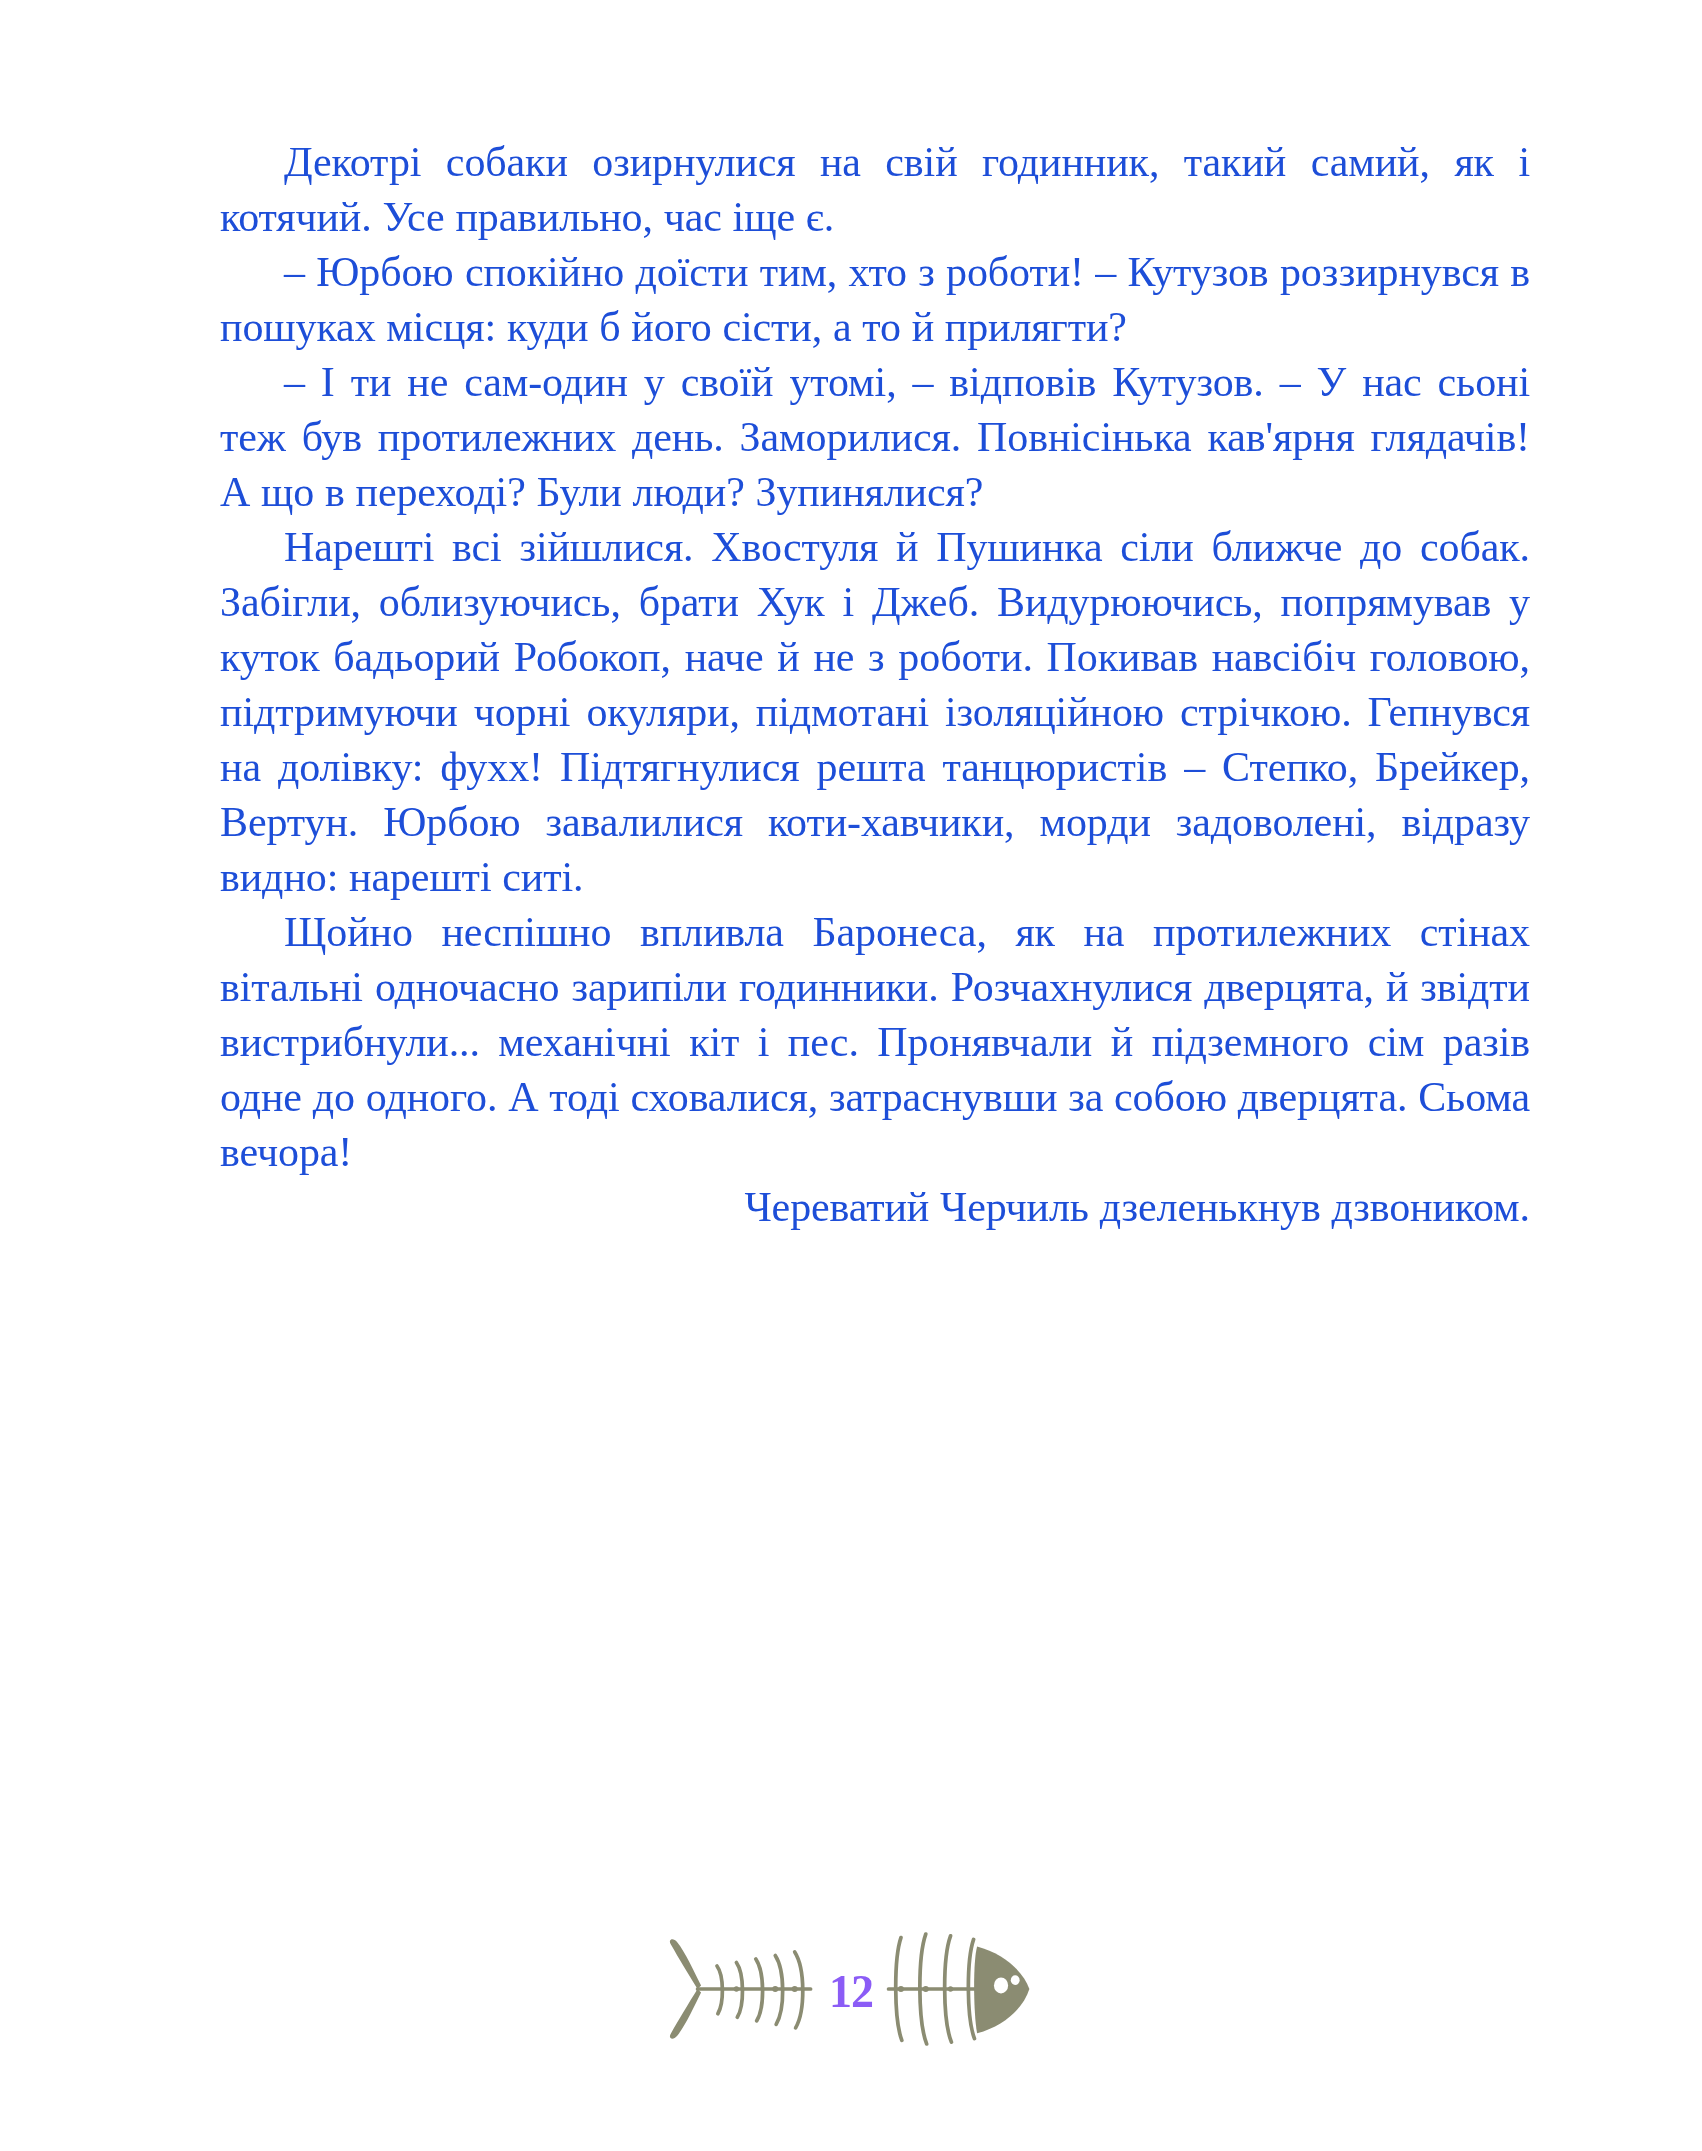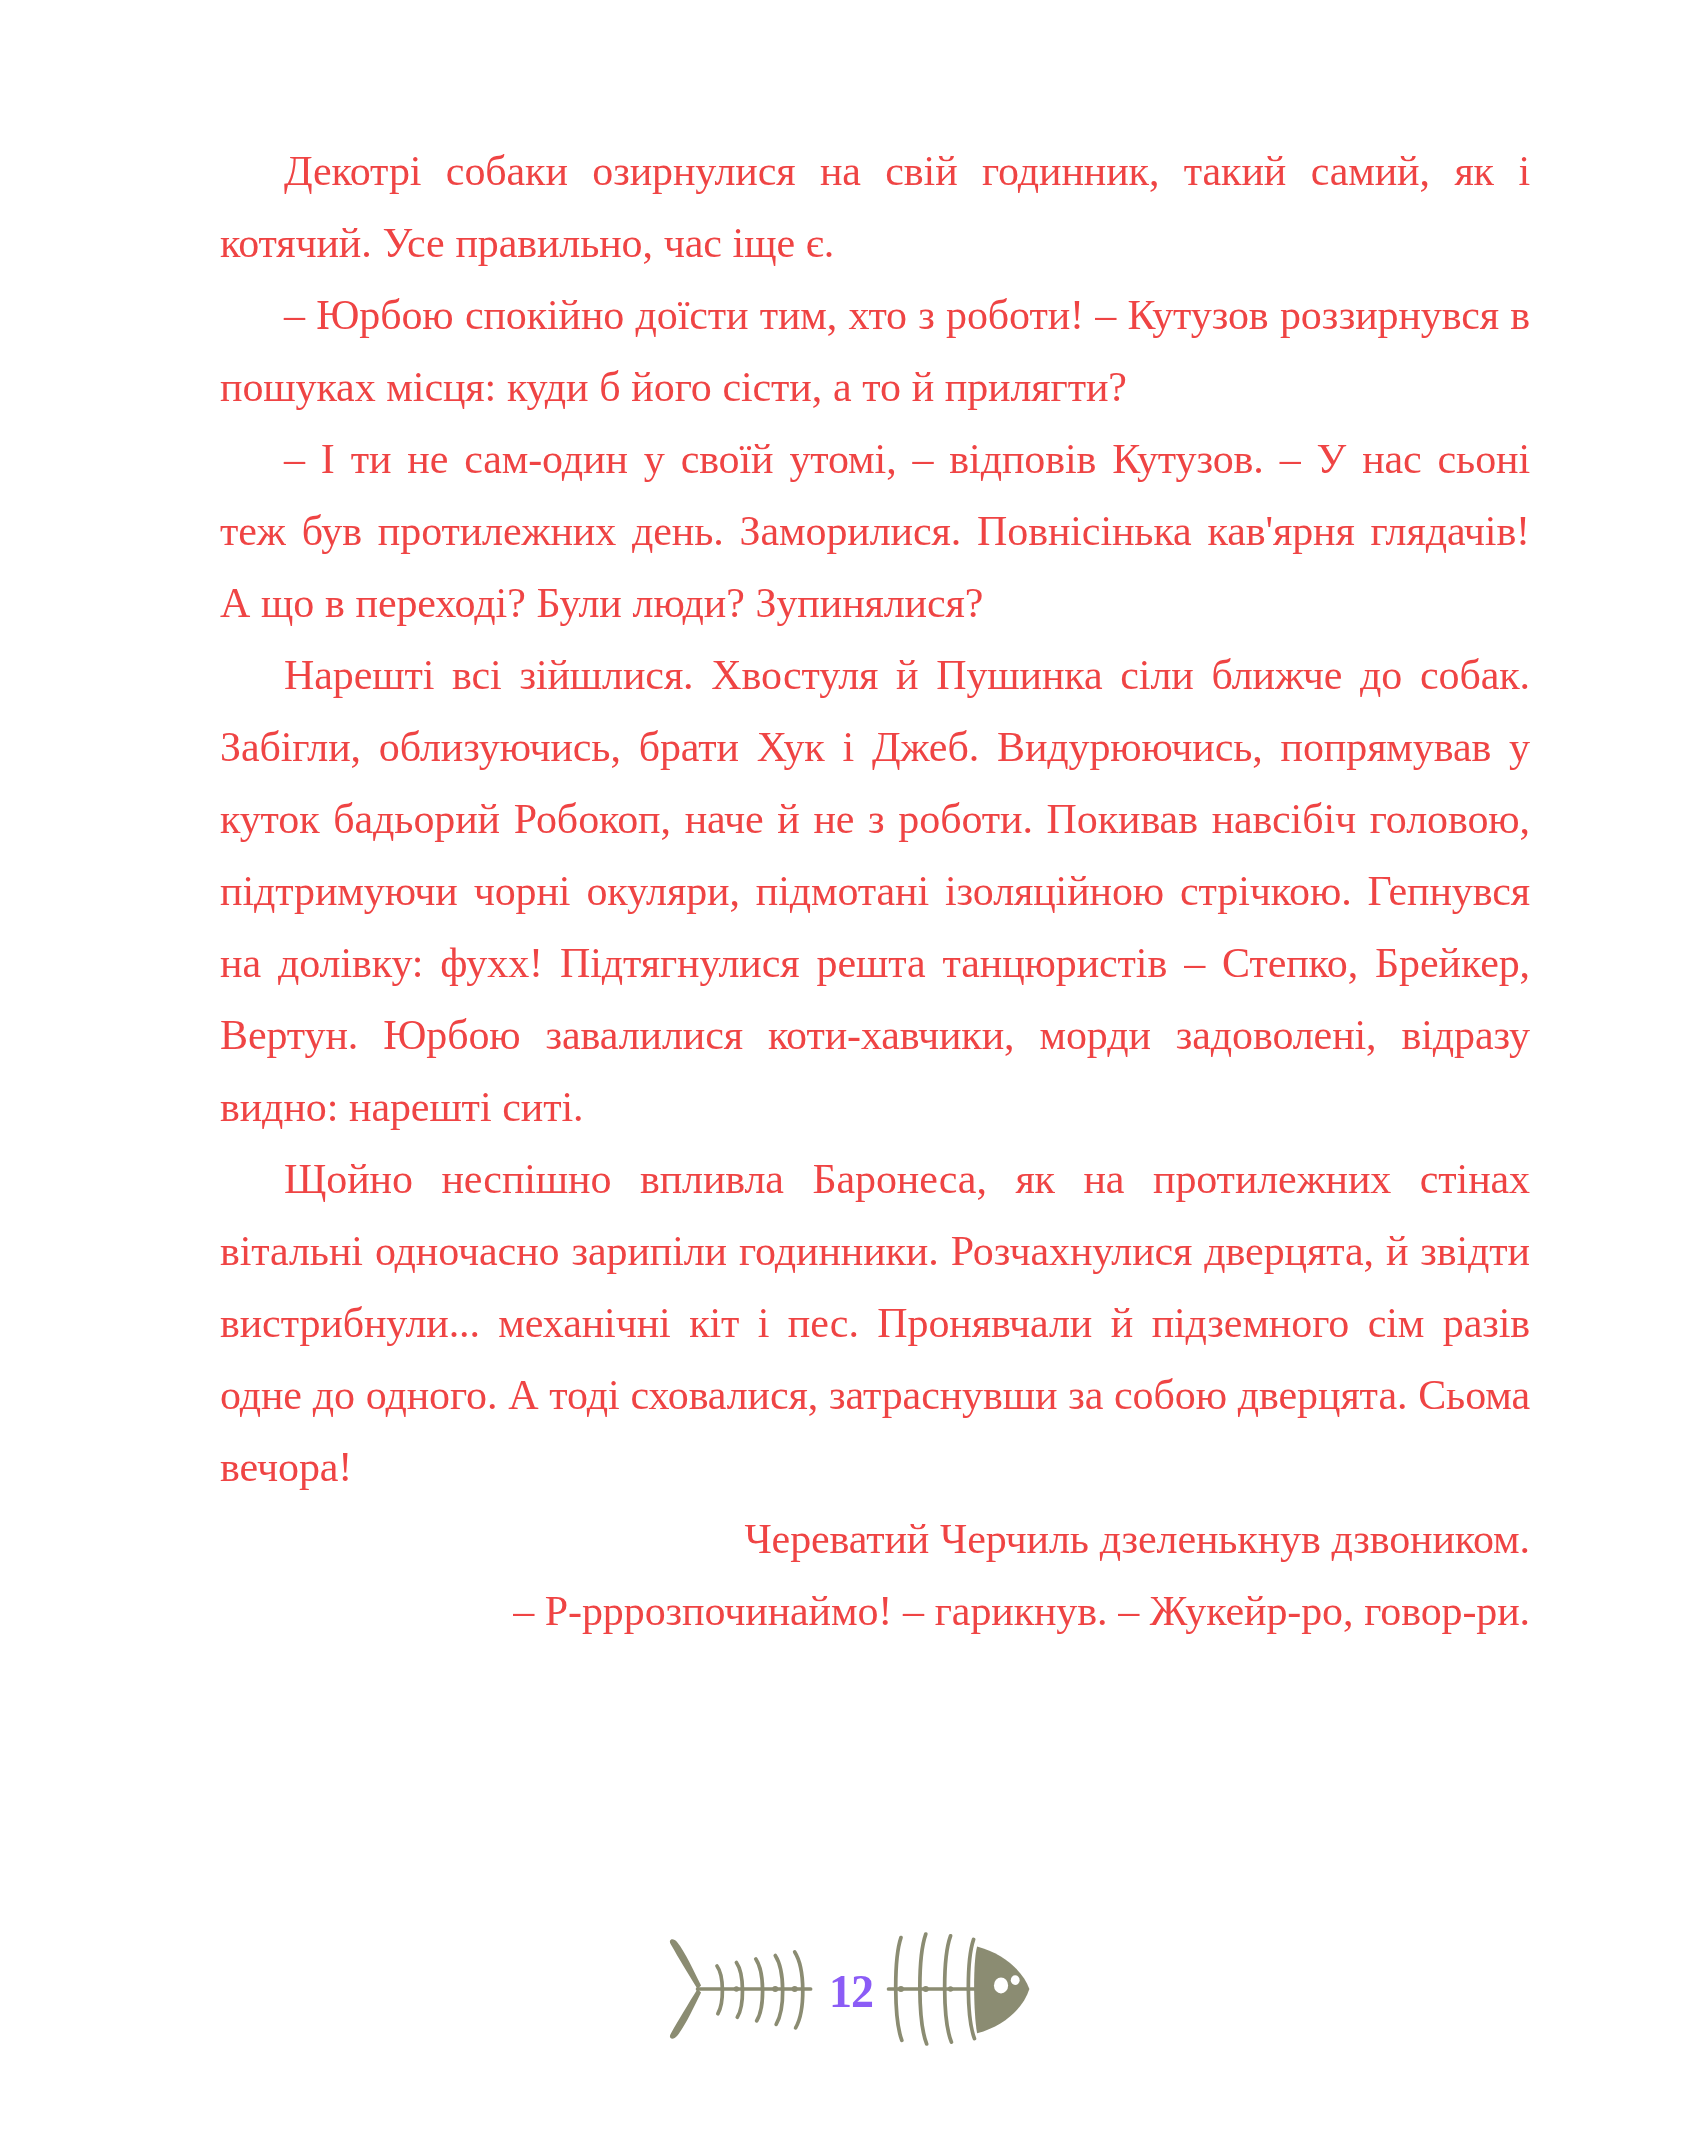--- a/index.html
+++ b/index.html
@@ -21,22 +21,22 @@
     top: 135px;
     width: 1310px;
   }
   .para {
     margin: 0;
     text-indent: 64px;
     text-align: justify;
     text-justify: inter-word;
     font-family: "Liberation Serif", "DejaVu Serif", serif;
     font-size: 42px;
-    line-height: 72px;
-    color: #ef4444;
+    line-height: 55px;
+    color: #1d4ed8;
     letter-spacing: -0.1px;
     word-spacing: 0.4px;
     -webkit-font-smoothing: antialiased;
   }
   .para:last-child { text-align: left; }
   .para.nojust { text-align: right; }
 
   
   .folio {
     position: absolute;
@@ -66,21 +66,20 @@
 
 <div class="page">
 
   <div class="text-column">
     <p class="para">Декотрі собаки озирнулися на свій годинник, такий самий, як і котячий. Усе правильно, час іще є.</p>
     <p class="para">– Юрбою спокійно доїсти тим, хто з роботи! – Кутузов роззирнувся в пошуках місця: куди б його сісти, а то й прилягти?</p>
     <p class="para">– І ти не сам-один у своїй утомі, – відповів Кутузов. – У нас сьоні теж був протилежних день. Заморилися. Повнісінька кав'ярня глядачів! А що в переході? Були люди? Зупинялися?</p>
     <p class="para">Нарешті всі зійшлися. Хвостуля й Пушинка сіли ближче до собак. Забігли, облизуючись, брати Хук і Джеб. Видурюючись, попрямував у куток бадьорий Робокоп, наче й не з роботи. Покивав навсібіч головою, підтримуючи чорні окуляри, підмотані ізоляційною стрічкою. Гепнувся на долівку: фухх! Підтягнулися решта танцюристів – Степко, Брейкер, Вертун. Юрбою завалилися коти-хавчики, морди задоволені, відразу видно: нарешті ситі.</p>
     <p class="para">Щойно неспішно впливла Баронеса, як на протилежних стінах вітальні одночасно зарипіли годинники. Розчахнулися дверцята, й звідти вистрибнули... механічні кіт і пес. Пронявчали й підземного сім разів одне до одного. А тоді сховалися, затраснувши за собою дверцята. Сьома вечора!</p>
     <p class="para nojust">Череватий Черчиль дзеленькнув дзвоником.</p>
-    <p class="para nojust">– Р-рррозпочинаймо! – гарикнув. – Жукейр-ро, говор-ри.</p>
   </div>
 
   <div class="folio">
 
     <svg class="fish-half" width="155" height="106" viewBox="0 0 175 120" aria-hidden="true">
       <g fill="none" stroke="#8b8c72" stroke-width="4.2" stroke-linecap="round">
 
         <path d="M40 60 L168 60"></path>
 
         <path d="M62 34 C70 45 70 76 63 88"></path>

